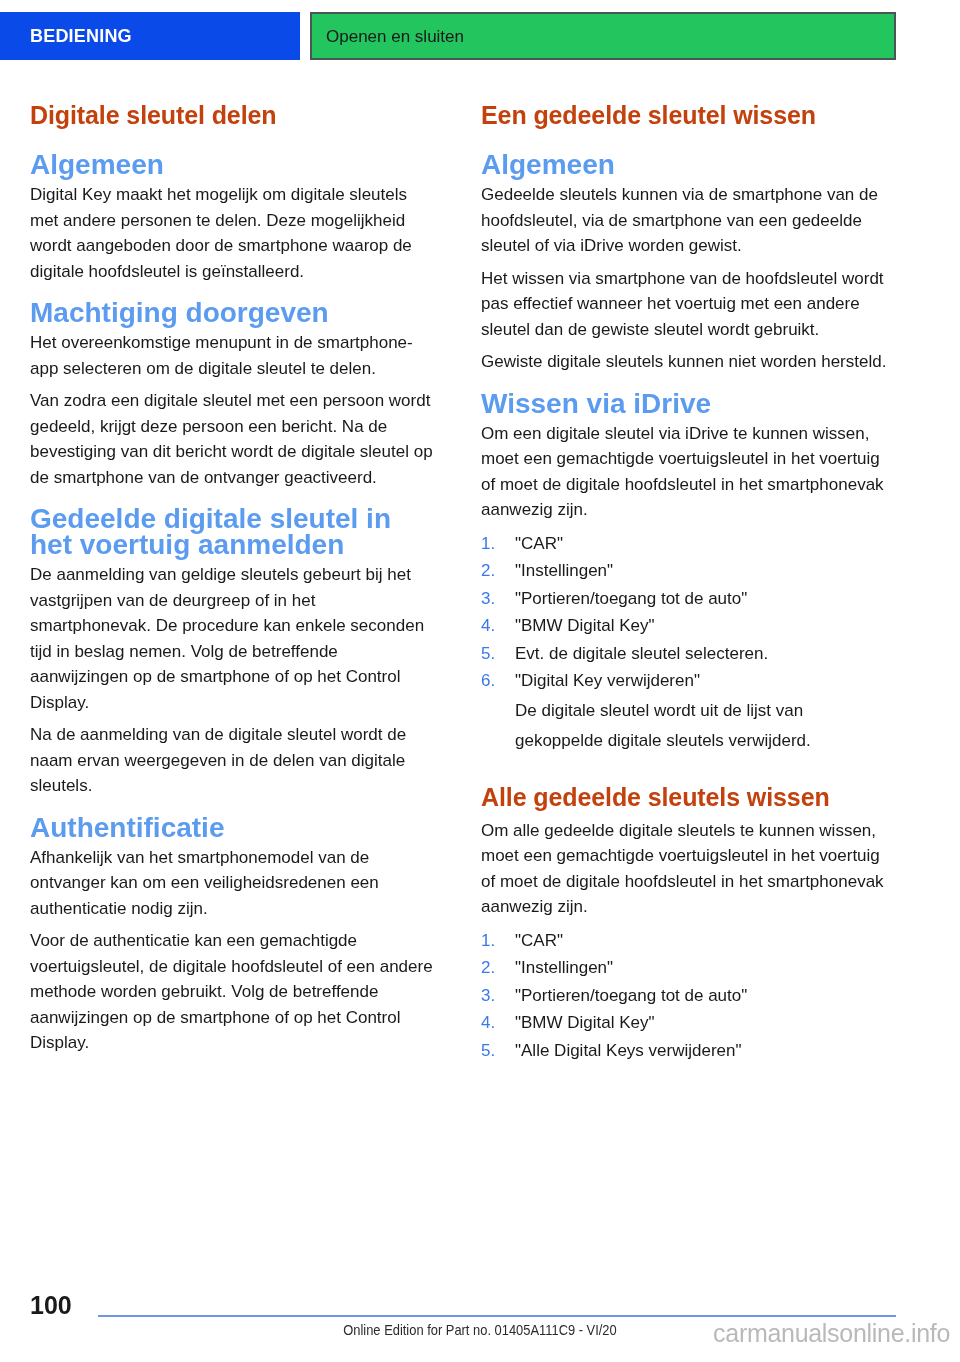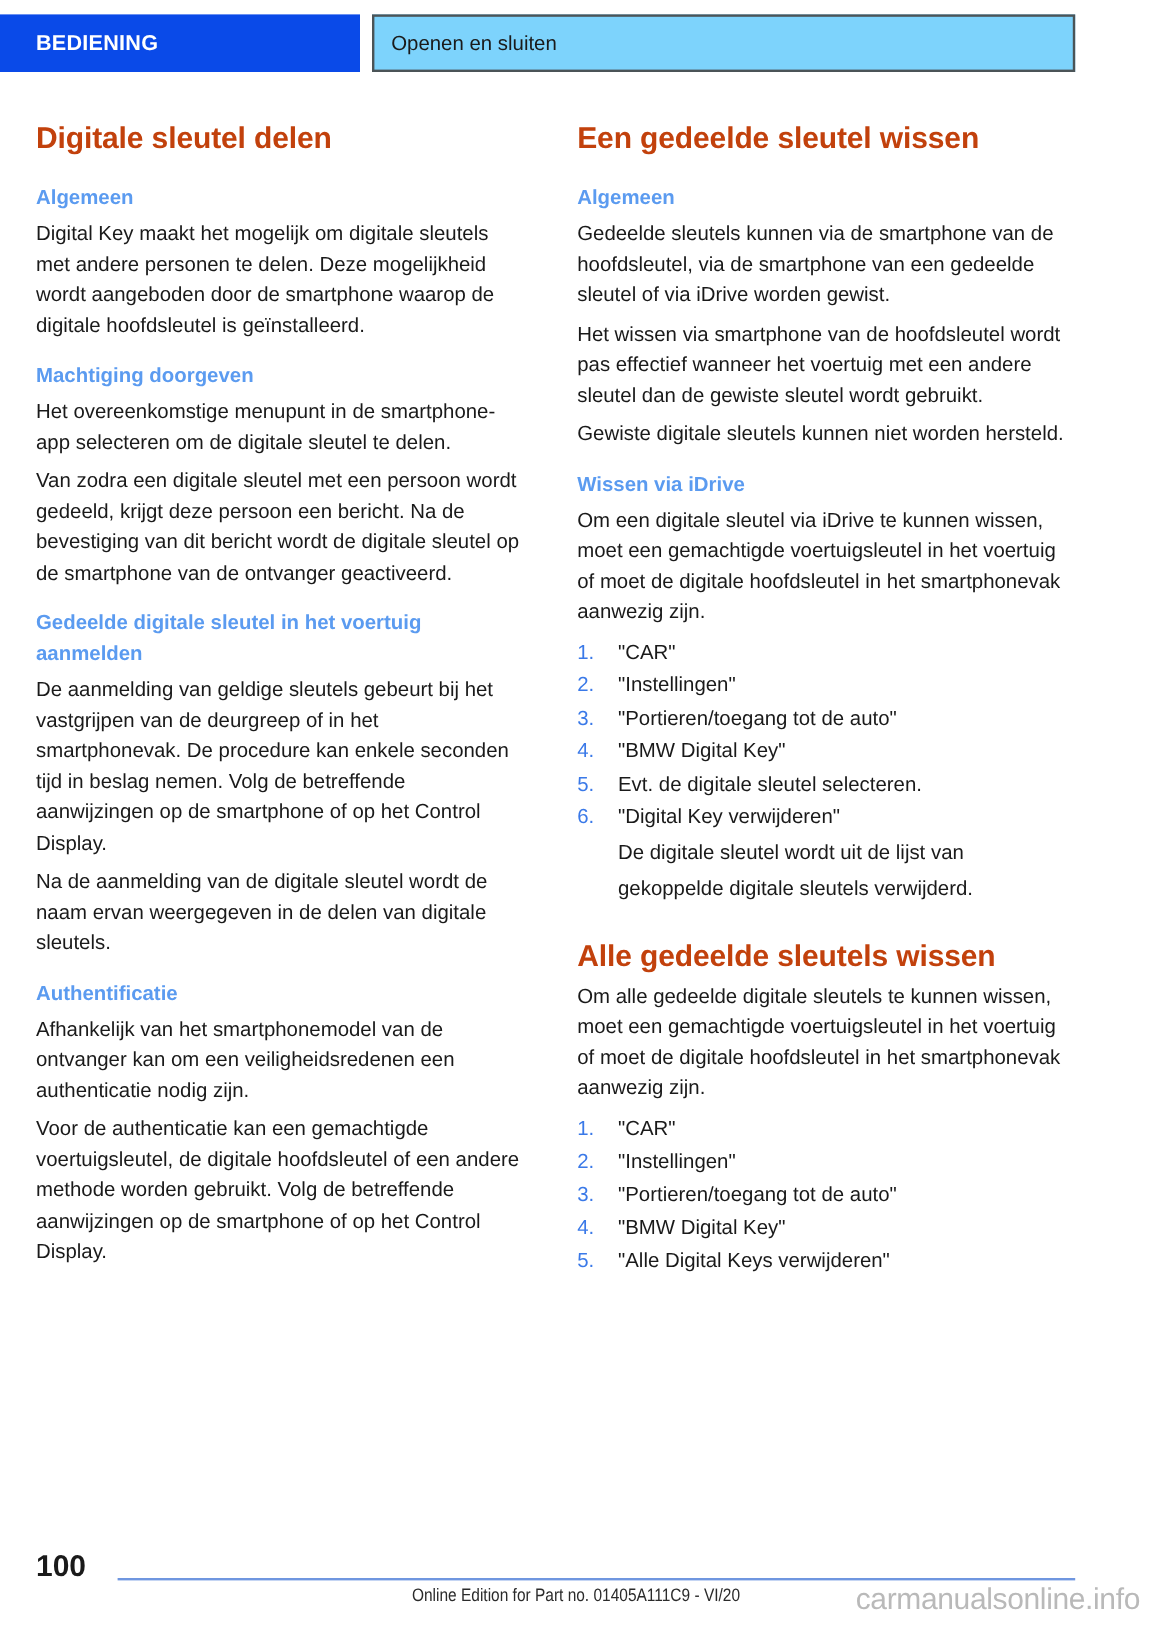--- a/index.html
+++ b/index.html
@@ -45,21 +45,21 @@
     line-height: 22px;
   }
   .header-box {
     position: absolute;
     left: 310px;
     top: 0;
     width: 586px;
     height: 48px;
     border: 2px solid #4b5457;
     box-sizing: border-box;
-    background: #7dd3fc;
+    background: #22c55e;
   }
   .header-box-label {
     position: absolute;
     left: 14px;
     top: 12px;
     font-size: 17px;
     color: #1a1a1a;
     line-height: 22px;
   }
 
@@ -82,21 +82,21 @@
     font-size: 25px;
     font-weight: bold;
     color: #c2410c;
     margin: 0 0 22px 0;
     line-height: 30px;
     letter-spacing: -0.1px;
   }
   h1.sec-title.tight { margin-bottom: 6px; }
 
   h2.sub-title {
-    font-size: 17px;
+    font-size: 28px;
     font-weight: bold;
     color: #5b9bf0;
     margin: 16px 0 4px 0;
     line-height: 26px;
   }
   h2.sub-title.first { margin-top: 0; }
 
   p.body {
     font-size: 17px;
     line-height: 25.5px;

